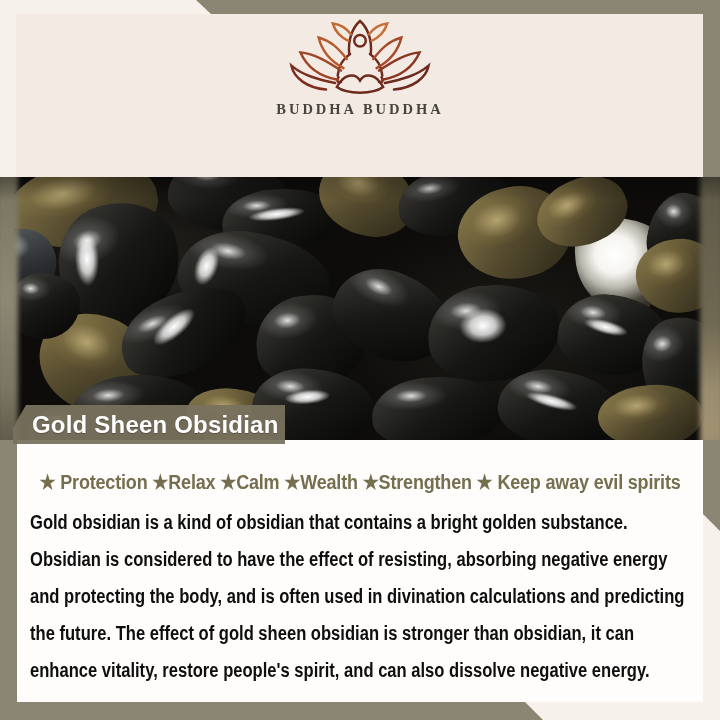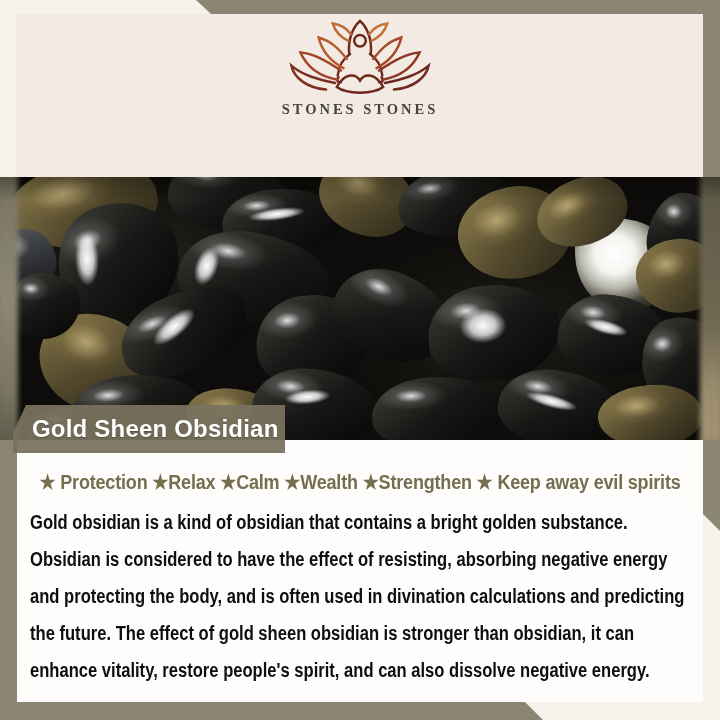--- a/index.html
+++ b/index.html
@@ -66,21 +66,21 @@
   #blur-left{position:absolute;left:-4px;top:-5px;width:22px;height:273px;
       background:linear-gradient(180deg,#77735f,#8d8874 45%,#6f6b58);filter:blur(2.5px);}
   #blur-right{position:absolute;right:-4px;top:-5px;width:24px;height:273px;
       background:linear-gradient(180deg,#5e5a48,#6f6852 55%,#b3a37f 95%);filter:blur(2.5px);}
   #photo-vignette{position:absolute;left:0;top:0;right:0;bottom:0;
       background:
         linear-gradient(180deg,rgba(0,0,0,.28),transparent 9%),
         radial-gradient(120% 95% at 50% 45%, transparent 55%, rgba(0,0,0,.38) 100%);}
   
   #photo-label{
-    position:absolute;left:13px;top:405px;width:272px;height:48px;z-index:3;
+    position:absolute;left:13px;top:405px;width:272px;height:39px;z-index:3;
     background:rgba(121,114,94,.94);
     clip-path:polygon(13px 0,100% 0,100% 100%,0 100%,0 58%);
     display:flex;align-items:center;
   }
   #photo-label span{
     padding-left:19px;color:#ffffff;font-size:24px;font-weight:700;letter-spacing:.2px;
     white-space:nowrap;text-shadow:0 1px 1px rgba(0,0,0,.25);
   }
   
   #benefits-line{
@@ -129,21 +129,21 @@
       </g>
 
       <g stroke-width="3" transform="translate(220,0) scale(-1,1)">
         <path d="M99,22 C93,14 86,10 77,9 C80,19 87,26 96,30" stroke="#c8703a"></path>
         <path d="M94,52 C83,38 74,30 60,26 C64,43 75,55 90,63" stroke="#a8492b"></path>
         <path d="M87,66 C69,54 55,46 38,44 C46,62 61,73 83,77" stroke="#8b3724"></path>
         <path d="M80,81 C60,77 41,72 27,60 C30,75 46,87 69,89" stroke="#6e2a1f"></path>
       </g>
     </svg>
   </div>
-  <div id="brand-name">STONES STONES</div>
+  <div id="brand-name">BUDDHA BUDDHA</div>
 
 
   <div id="photo">
     <div class="stone sg" style="left:8px;top:-14px;width:150px;height:84px;transform:rotate(-10deg);"></div>
     <div class="stone sgb" style="left:-8px;top:52px;width:64px;height:74px;transform:rotate(8deg);"></div>
     <div class="stone sb" style="left:58px;top:26px;width:122px;height:118px;transform:rotate(-16deg);">
       <span class="hl" style="left:12%;top:10%;width:26%;height:60%;transform:rotate(14deg);"></span>
     </div>
     <div class="stone sb" style="left:168px;top:-18px;width:118px;height:72px;transform:rotate(6deg);"></div>
     <div class="stone sb" style="left:222px;top:12px;width:118px;height:62px;transform:rotate(-3deg);">

